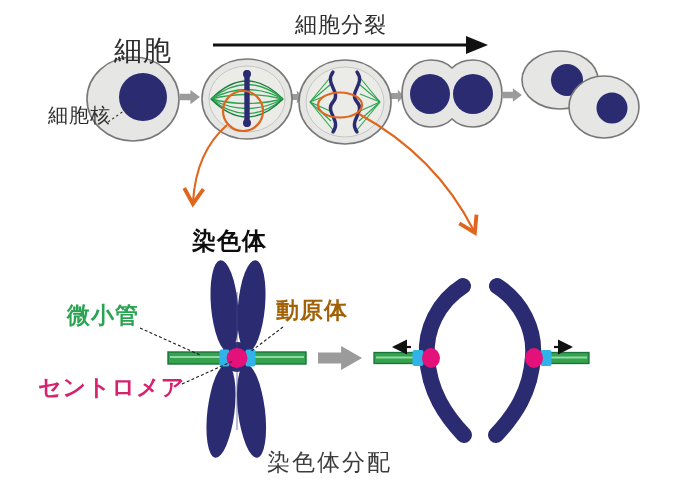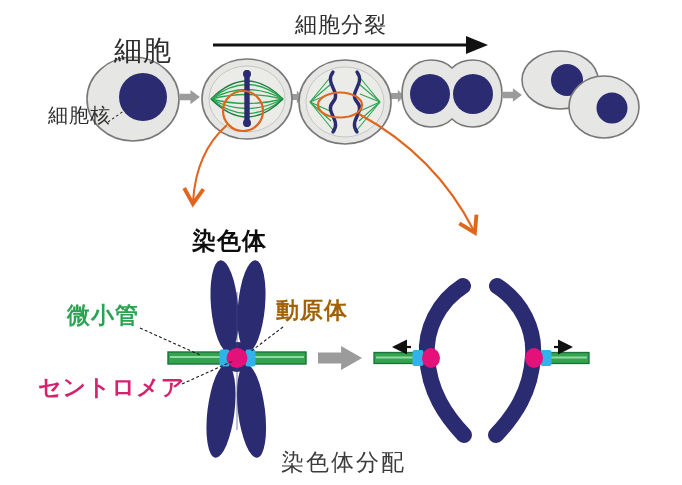--- a/index.html
+++ b/index.html
@@ -10,21 +10,21 @@
   #diagram-svg{position:absolute;left:0;top:0;}
   .lbl{position:absolute;white-space:nowrap;line-height:1;}
   .lbl-cell{left:114px;top:37px;font-size:28px;color:#2e2e2e;letter-spacing:1px;}
   .lbl-celldiv{left:295px;top:14px;font-size:22px;color:#2e2e2e;letter-spacing:1px;}
   .lbl-cellprolif{left:537px;top:15px;font-size:22px;color:#2e2e2e;letter-spacing:1px;}
   .lbl-nucleus{left:48px;top:105px;font-size:20px;color:#2e2e2e;letter-spacing:1px;}
   .lbl-chromosome{left:192px;top:229px;font-size:24px;font-weight:bold;color:#0d0d0d;letter-spacing:1px;}
   .lbl-microtubule{left:67px;top:304px;font-size:23px;font-weight:bold;color:#2ba352;letter-spacing:1px;}
   .lbl-kinetochore{left:276px;top:299px;font-size:23px;font-weight:bold;color:#a16207;letter-spacing:1px;}
   .lbl-centromere{left:38px;top:376px;font-size:23px;font-weight:bold;color:#d6226e;letter-spacing:1px;}
-  .lbl-segregation{left:281px;top:451px;font-size:23px;color:#3c3c3c;letter-spacing:2px;}
+  .lbl-segregation{left:267px;top:451px;font-size:23px;color:#3c3c3c;letter-spacing:2px;}
 </style>
 </head>
 <body>
 
 <div id="stage">
 
   <svg id="diagram-svg" width="682" height="485" viewBox="0 0 682 485">
     <defs>
       <path id="blockArrow" d="M0,-3.5 L11,-3.5 L11,-7.5 L21,0 L11,7.5 L11,3.5 L0,3.5 Z"></path>
       <marker id="mOrange" viewBox="0 0 12 12" refX="9" refY="6" markerWidth="11" markerHeight="11" orient="auto">

